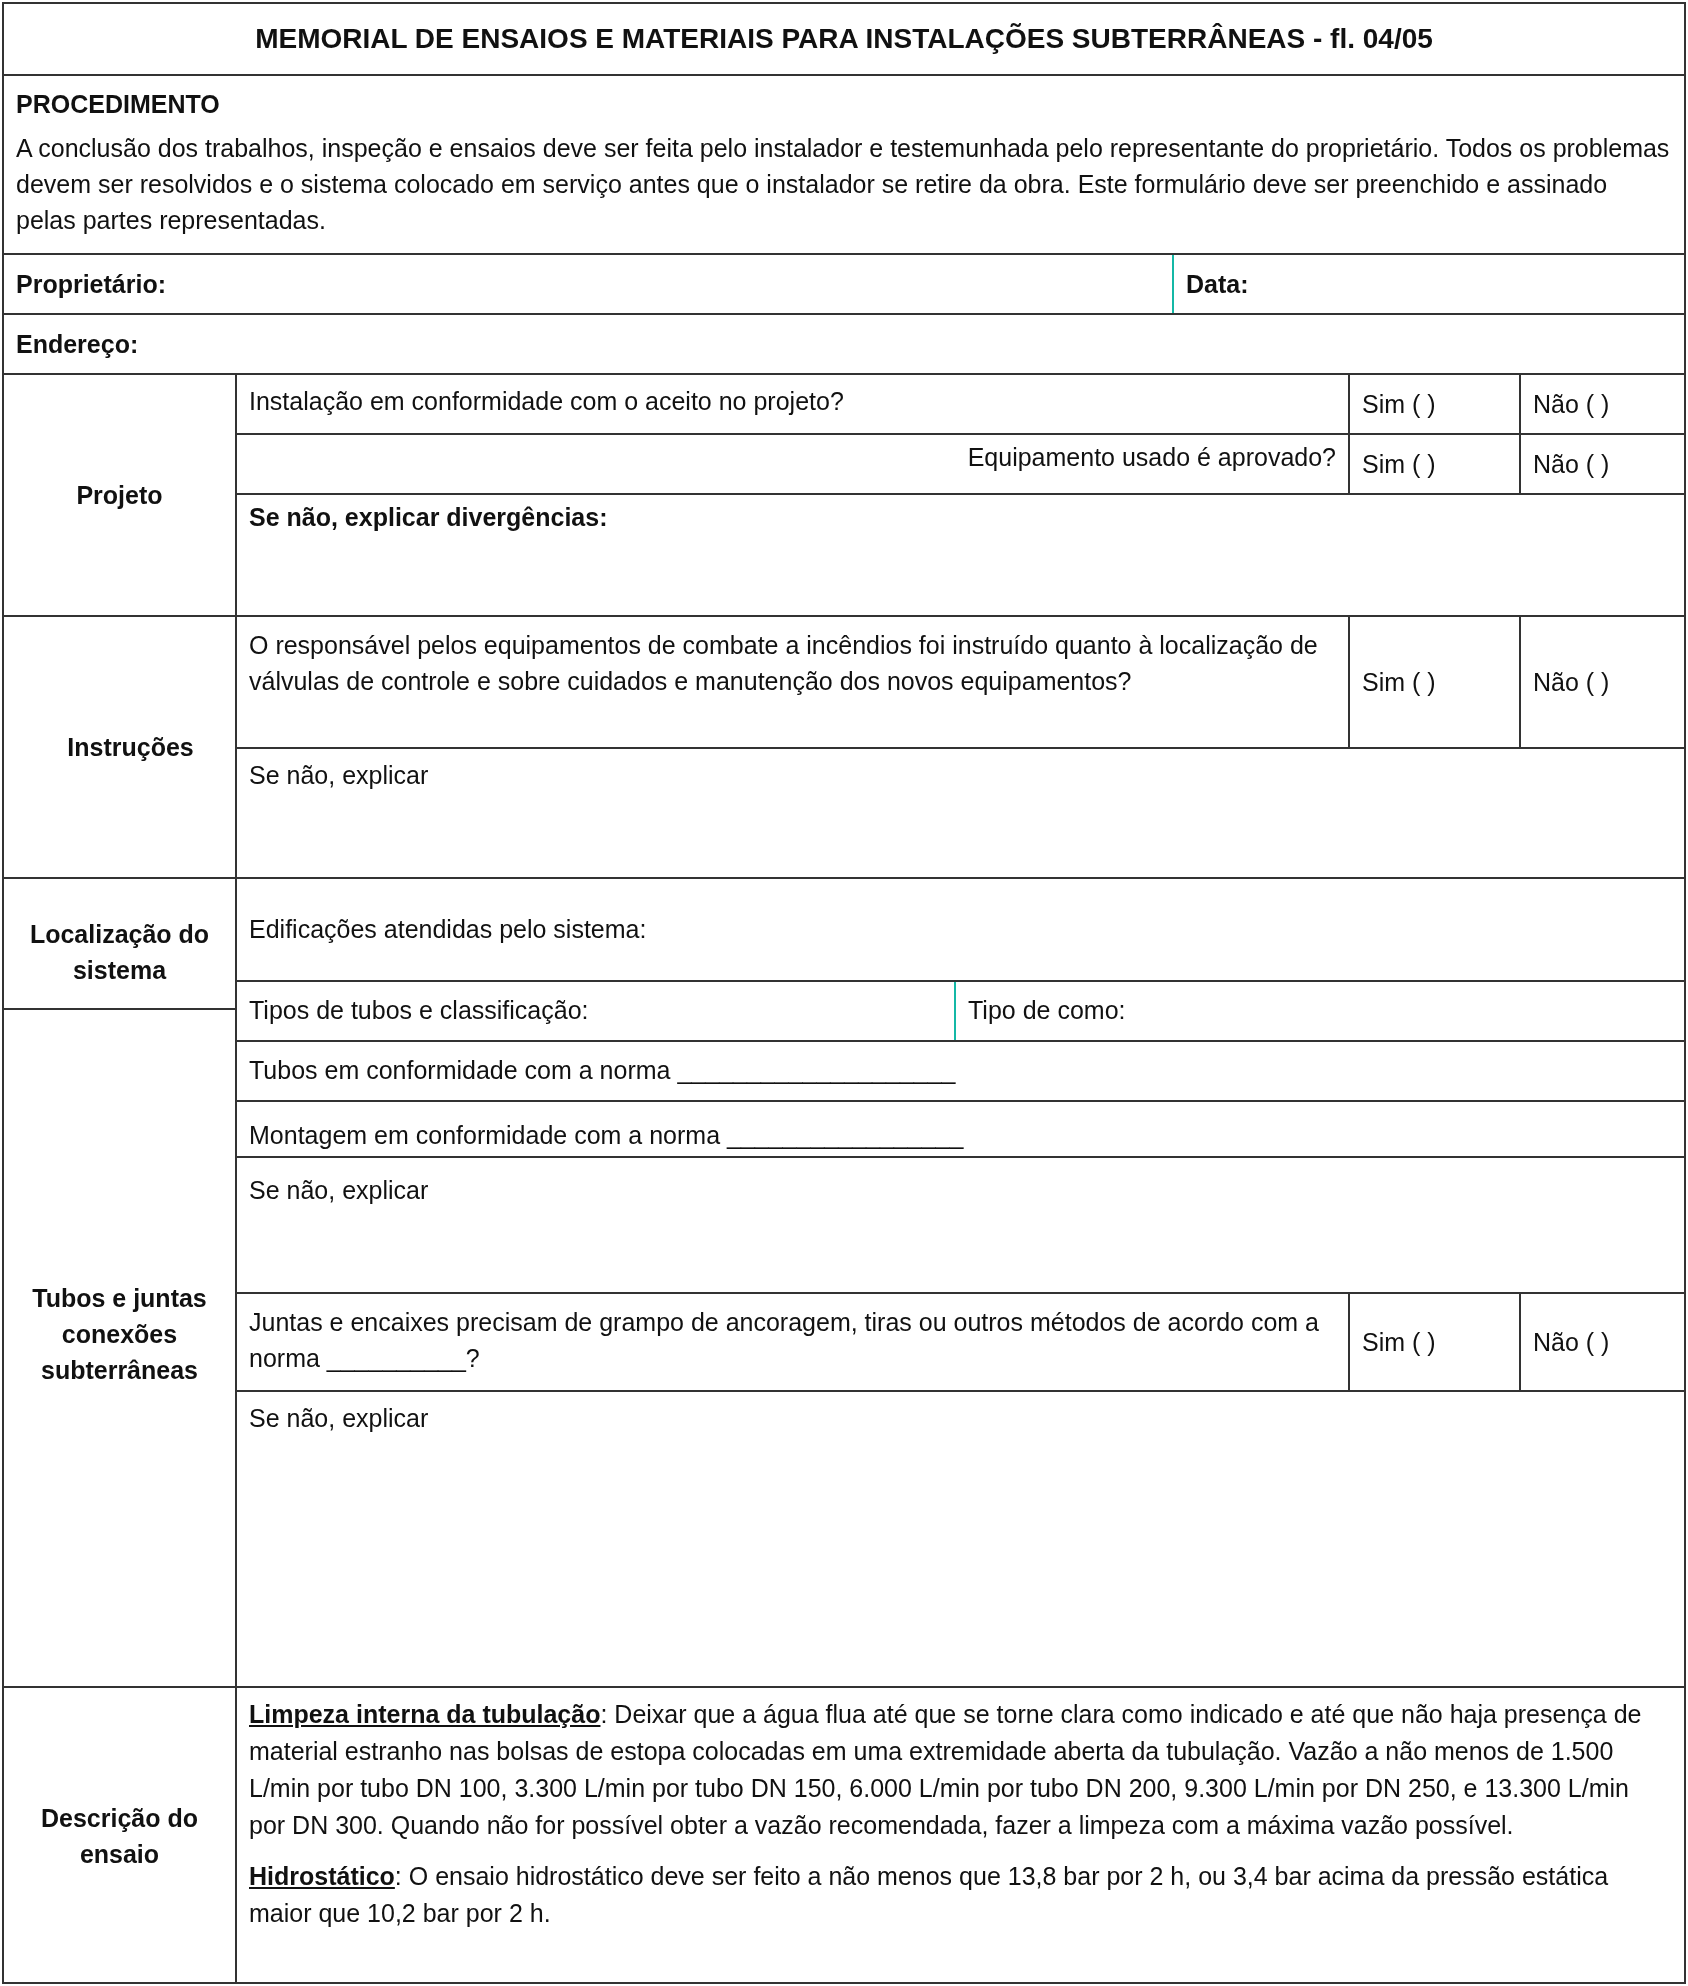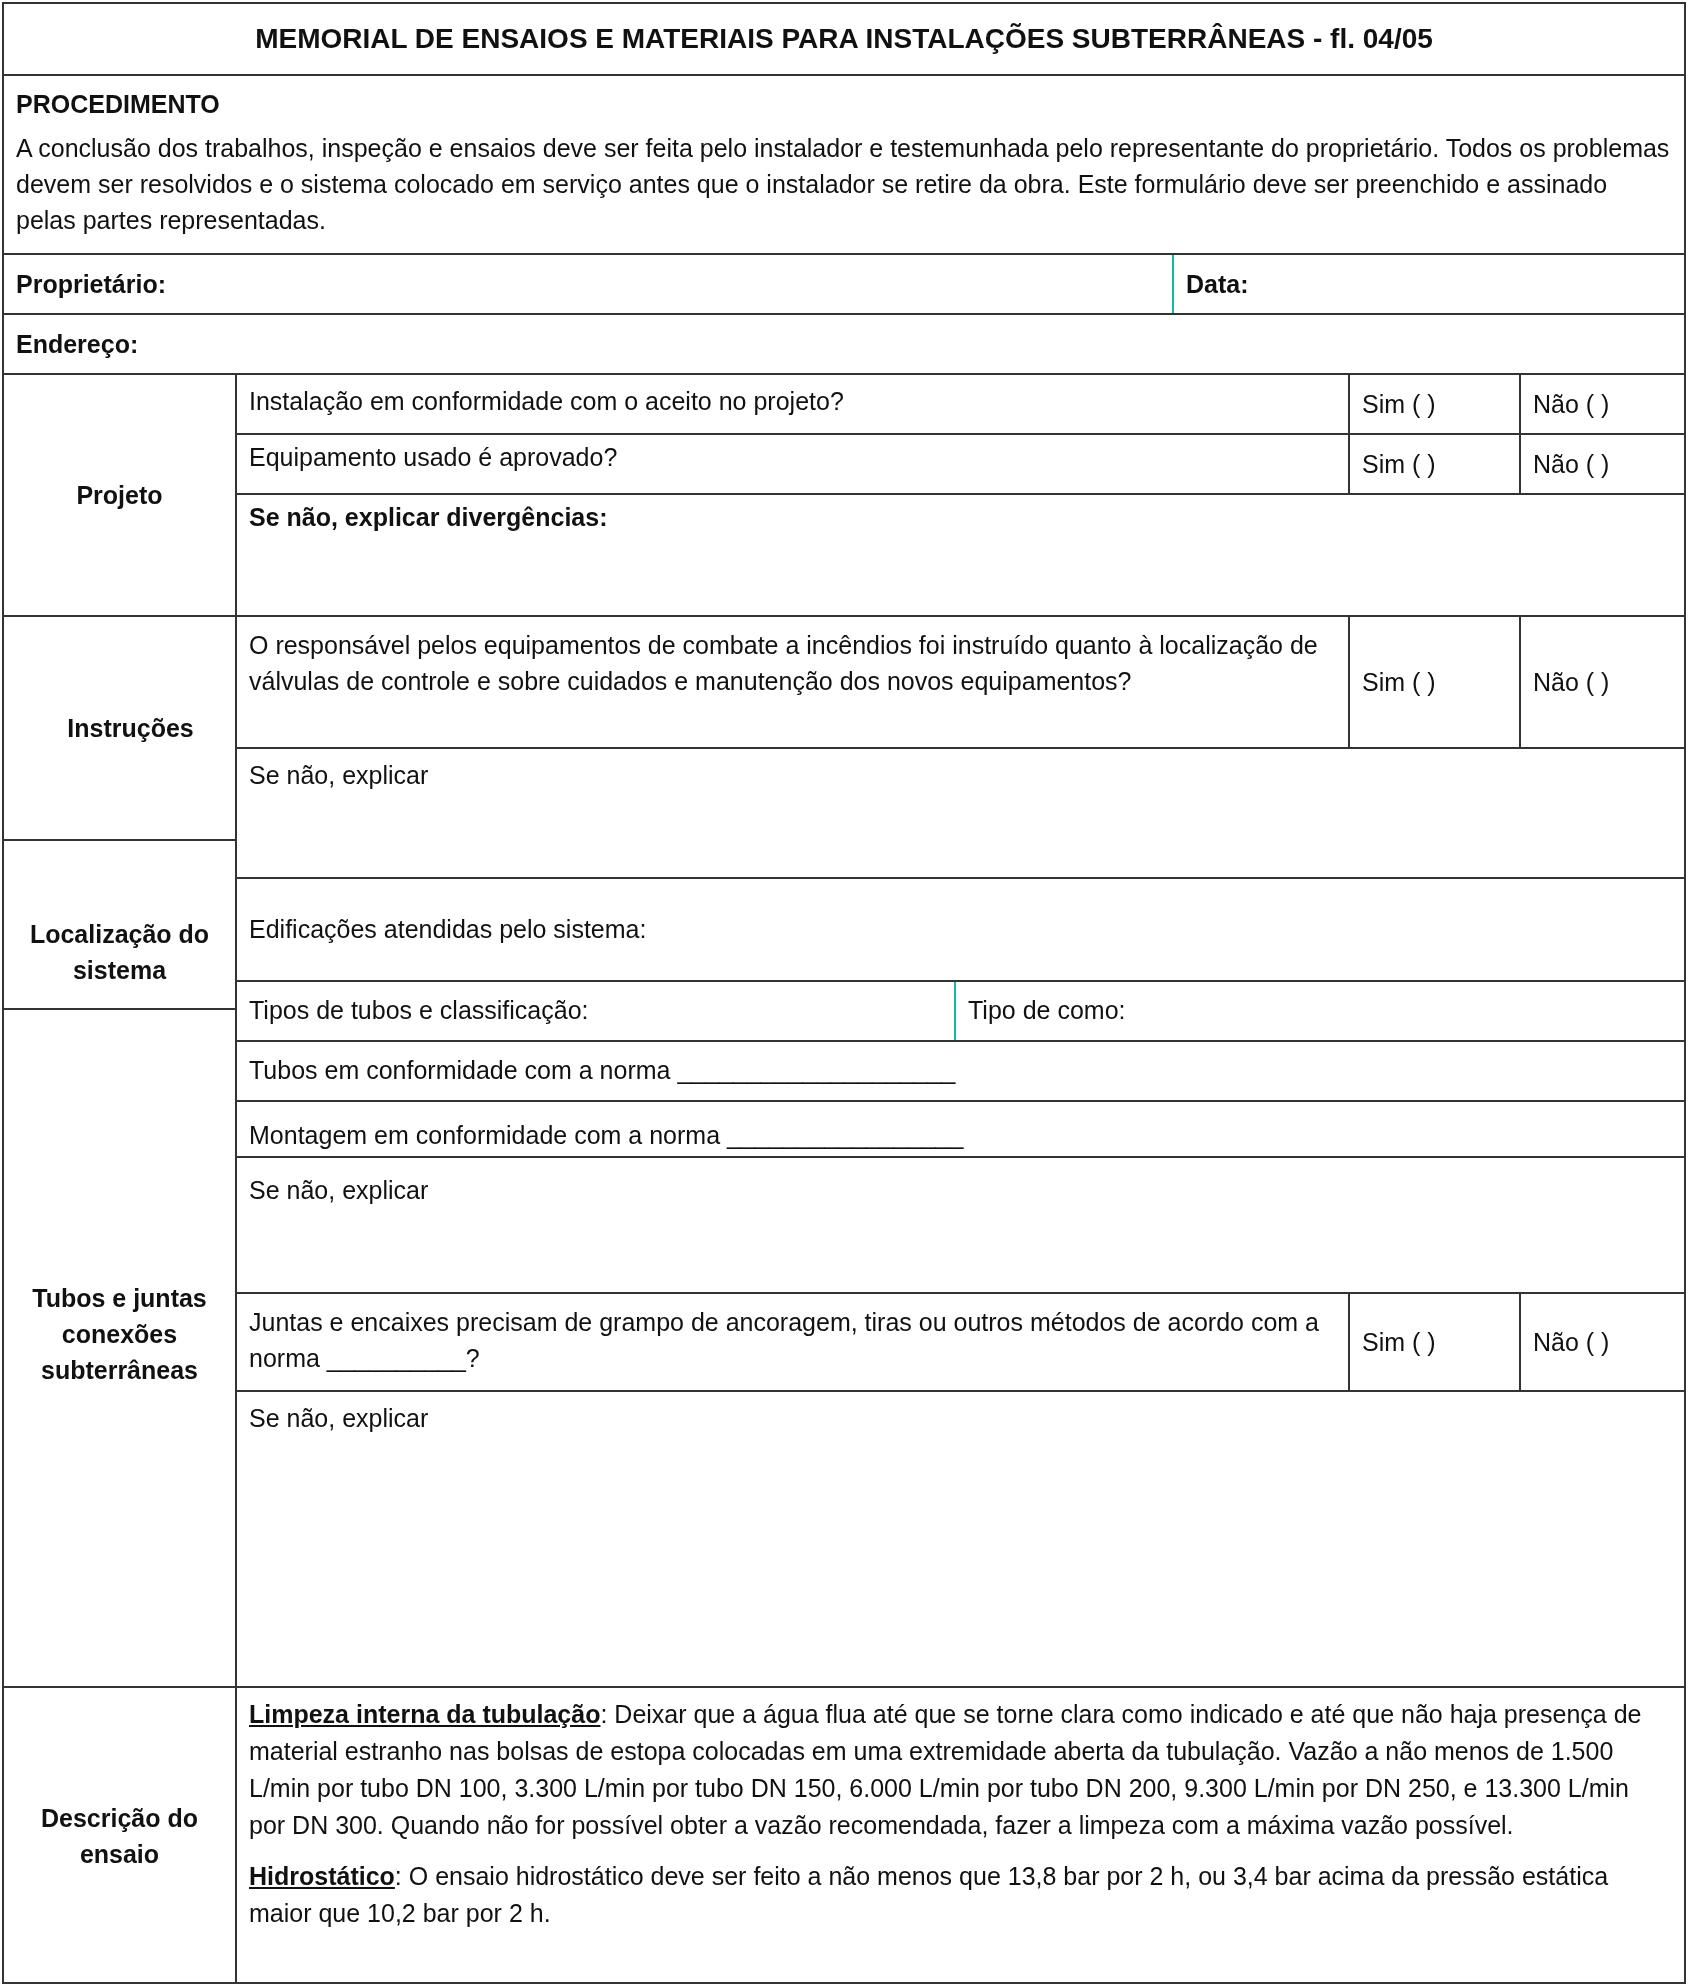--- a/index.html
+++ b/index.html
@@ -53,31 +53,31 @@
     </div>
   </div>
 
   <div class="label-col" style="top:371px; height:242px;">Projeto</div>
   <div class="right-area" style="top:371px; height:242px;">
     <div class="sub" style="top:0; height:60px;">
       <div class="q" style="width:1111px;">Instalação em conformidade com o aceito no projeto?</div>
       <div class="yn sim">Sim (   )</div>
       <div class="yn nao">Não (   )</div>
     </div>
-    <div class="sub" style="top:60px; height:60px;">
+    <div class="sub" style="top:60px; height:60px;text-align:right;">
       <div class="q" style="width:1111px; padding-top:4px;">Equipamento usado é aprovado?</div>
       <div class="yn sim">Sim (   )</div>
       <div class="yn nao">Não (   )</div>
     </div>
     <div class="sub" style="top:120px; height:122px;">
       <div class="q" style="width:100%; padding-top:4px;font-weight:bold;">Se não, explicar divergências:</div>
     </div>
   </div>
 
-  <div class="label-col" style="top:613px; height:224px;padding-left:28px;">Instruções</div>
+  <div class="label-col" style="top:613px; height:262px;padding-left:28px;">Instruções</div>
   <div class="right-area" style="top:613px; height:262px;">
     <div class="sub" style="top:0; height:132px;">
       <div class="q" style="width:1111px; line-height:36px; padding-top:10px;">O responsável pelos equipamentos de combate a incêndios foi instruído quanto à localização de válvulas de controle e sobre cuidados e manutenção dos novos equipamentos?</div>
       <div class="yn sim">Sim (   )</div>
       <div class="yn nao">Não (   )</div>
     </div>
     <div class="sub" style="top:132px; height:130px;">
       <div class="q" style="width:100%; padding-top:8px;">Se não, explicar</div>
     </div>
   </div>

